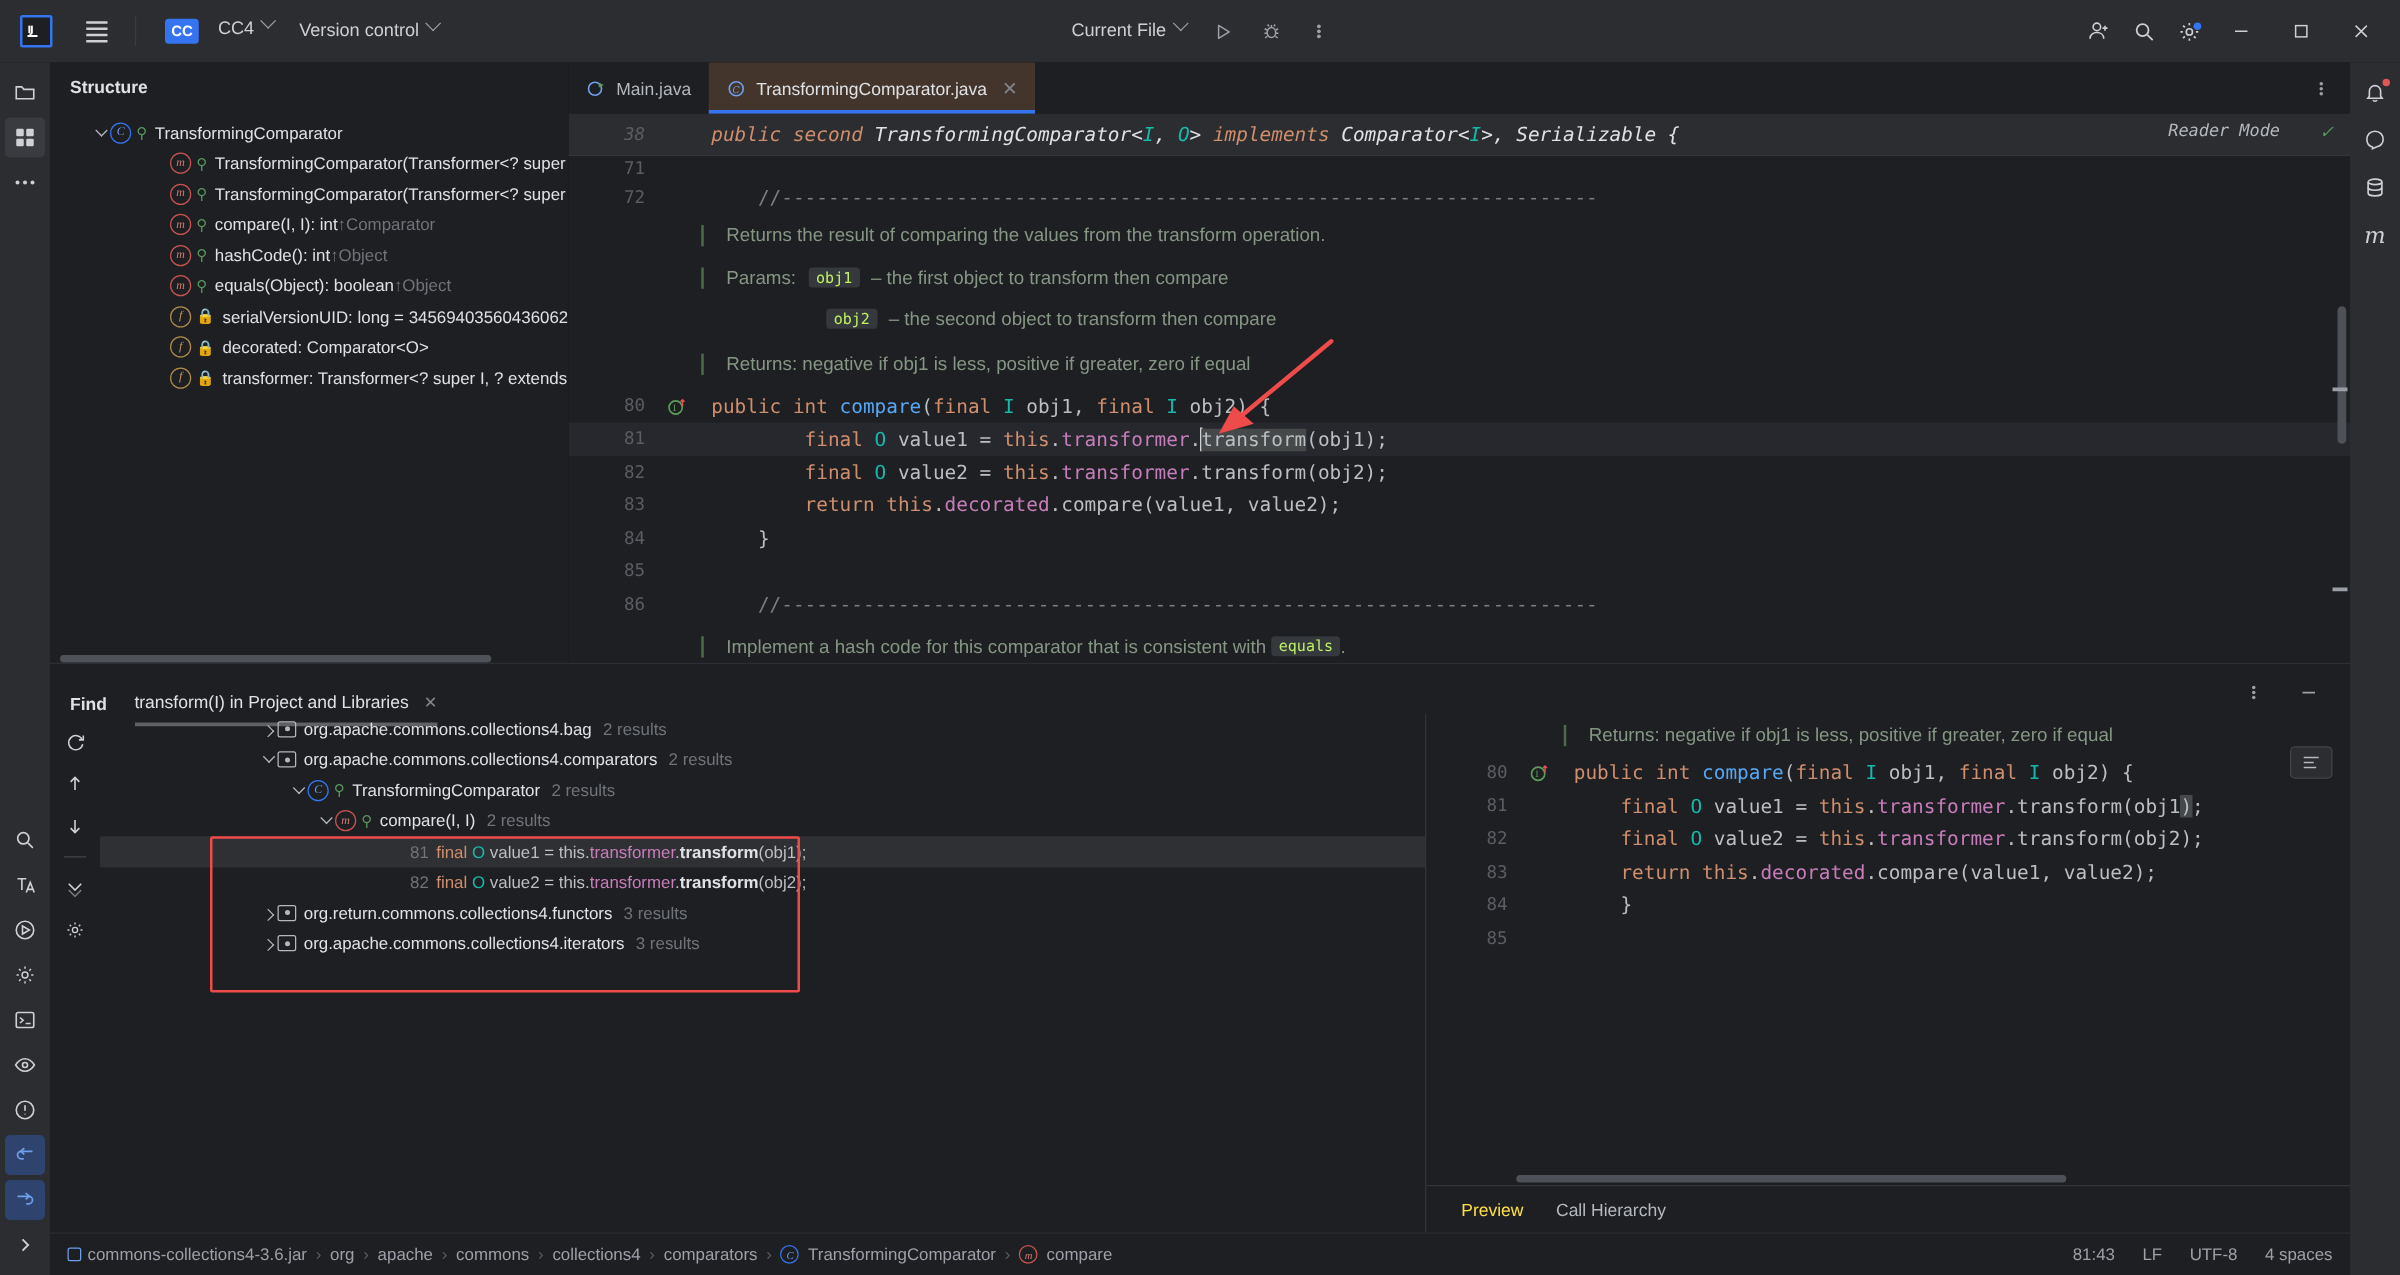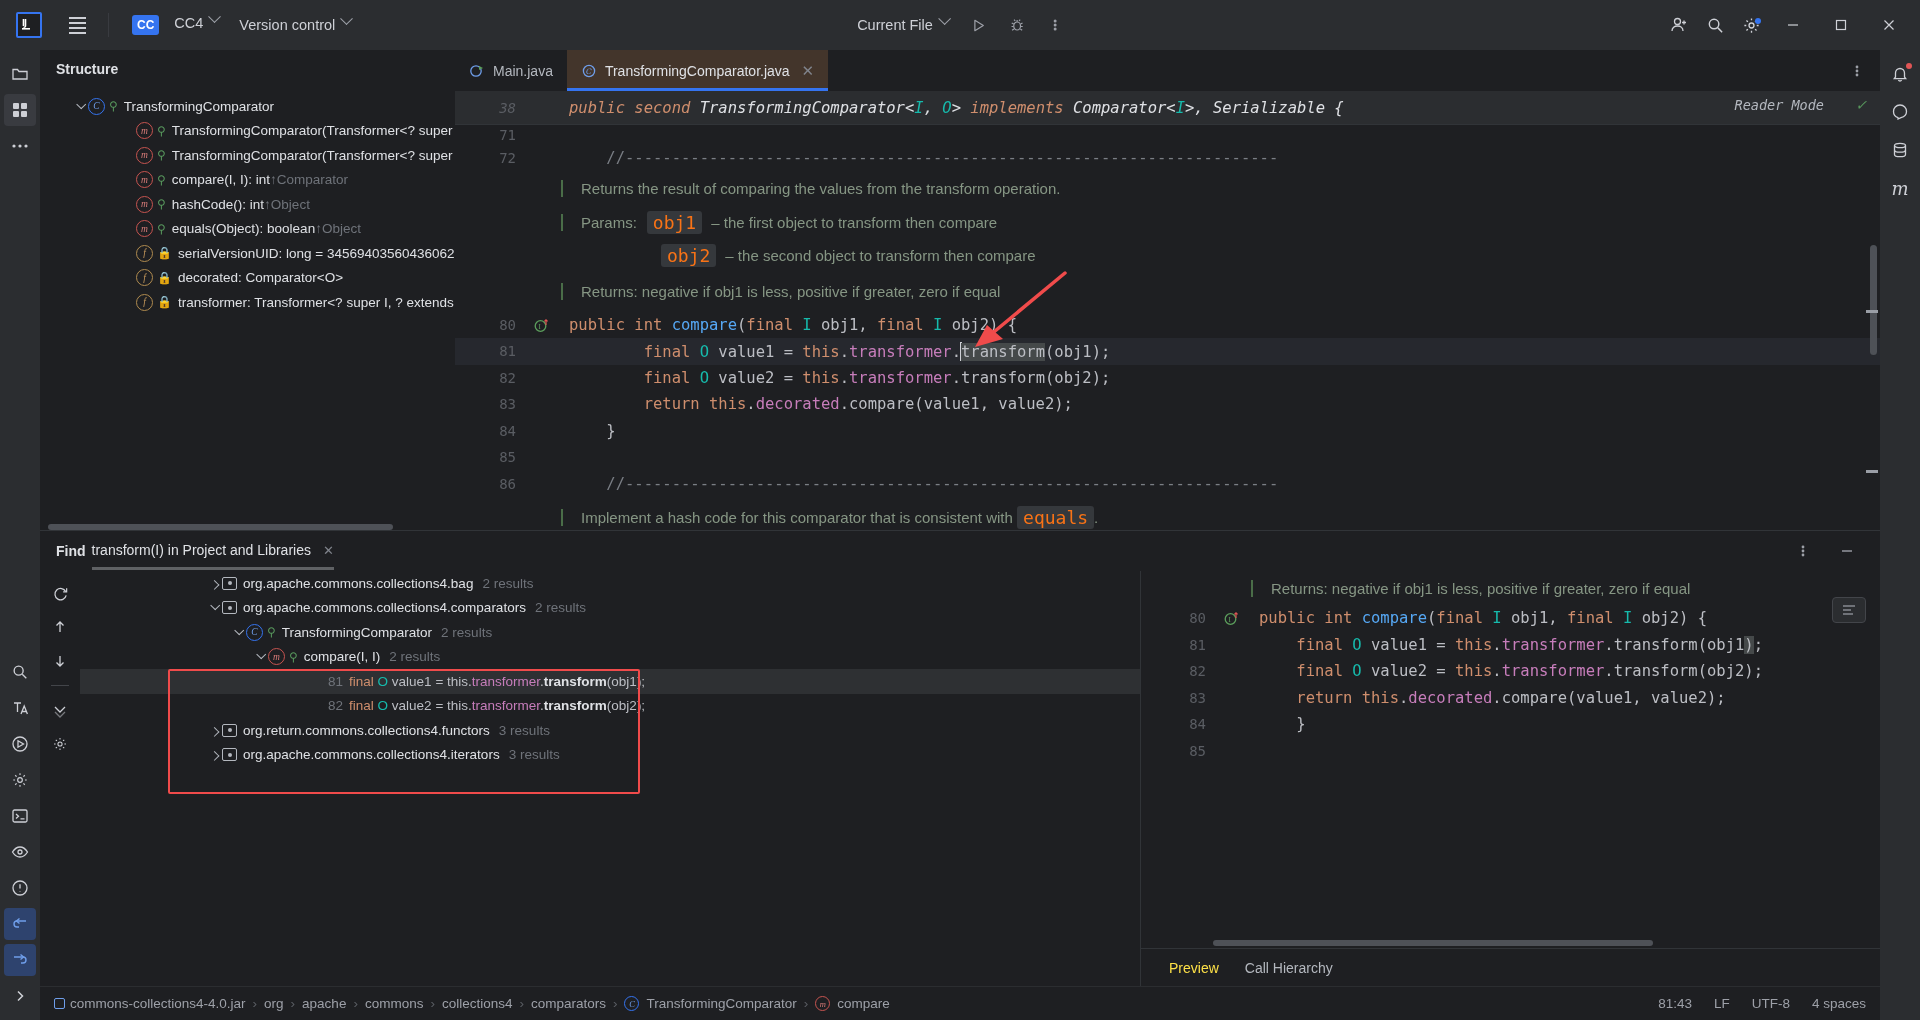--- a/index.html
+++ b/index.html
@@ -110,22 +110,22 @@
     flex:none; position:relative; border-bottom:1px solid #313438;font-style:italic; }
   .code-wrap { flex:1; position:relative; overflow:hidden; background:#1e1f22; }
   .code { font-family:"DejaVu Sans Mono", monospace; font-size:15.5px; }
   .cline { display:flex; align-items:center; height:26.5px; white-space:pre; }
   .gut { width:68px; text-align:right; padding-right:7px; color:#5a5d63;
     font-size:14px; flex:none; font-family:"DejaVu Sans Mono", monospace; }
   .gut2 { width:38px; flex:none; display:flex; align-items:center; justify-content:center; }
   .ctext { padding-left:8px; }
   .doc { font-family:"Liberation Sans", sans-serif; font-size:15px; color:#869684; }
   .docbar { border-left:2px solid #4a6d48; margin-left:106px; padding-left:18px; }
-  .codechip { background:#35383c; color:#f97316; padding:1px 6px; border-radius:3px;
-    font-family:"DejaVu Sans Mono", monospace; font-size:18px; }
+  .codechip { background:#35383c; color:#bef264; padding:1px 6px; border-radius:3px;
+    font-family:"DejaVu Sans Mono", monospace; font-size:12px; }
 
   .k { color:#cf8e6d; }       
   .cls { color:#dfe1e5; }
   .gen { color:#16baac; }
   .fn { color:#56a8f5; }
   .fld { color:#c77dbb; }
   .plain { color:#bcbec4; }
   .cmt { color:#7a7e85; }
 
   .hl-line { background:#26282e; }
@@ -136,22 +136,22 @@
   .reader-mode { position:absolute; right:48px; top:2px; font-size:13.5px;
     color:#b4b8bf; padding:4px 8px; }
   .check-ok { position:absolute; right:14px; top:4px; color:#57965c; font-size:16px; }
   .ed-scroll { position:absolute; right:3px; top:120px; width:7px; height:110px;
     background:#4e5157; border-radius:4px; }
   .ed-mark { position:absolute; right:2px; width:12px; height:3px; background:#9a9ea6; }
 
   
   .find { flex:1; background:#1e1f22; display:flex; flex-direction:column;
     border-top:1px solid #313438; min-height:0; }
-  .find-head { height:40px; display:flex; align-items:center; padding:0 16px;
-    gap:6px; flex:none; position:relative; }
+  .find-head { height:40px; display:flex; align-items:flex-end; padding:0 16px;
+    gap:22px; flex:none; position:relative; }
   .find-title { font-size:14px; font-weight:bold; color:#dfe1e5; }
   .find-tab { font-size:14px; color:#dfe1e5; display:flex; align-items:center;
     gap:12px; cursor:pointer; position:relative; padding-bottom:2px;}
   .find-tab:after { content:""; position:absolute; left:0; right:0; bottom:-10px;
     height:3px; background:#5f6164; }
   .find-head-right { margin-left:auto; display:flex; align-items:center; gap:10px; }
   .find-body { flex:1; display:flex; min-height:0; }
   .find-rail { width:40px; background:#1e1f22; display:flex; flex-direction:column;
     align-items:center; padding-top:6px; gap:2px; flex:none; }
   .results { flex:1; overflow:hidden; position:relative; min-width:0; font-size:13.5px; }
@@ -778,21 +778,21 @@
               <span class="pv-tab">Call Hierarchy</span>
             </div>
           </div>
         </div>
       </div>
 
       <div class="status">
         <div class="crumbs">
           <span class="crumb">
             <span class="sq-ic"></span>
-            <span>commons-collections4-4.0.jar</span>
+            <span>commons-collections4-3.6.jar</span>
           </span>
           <span class="crumb-sep">›</span>
           <span class="crumb">org</span>
           <span class="crumb-sep">›</span>
           <span class="crumb">apache</span>
           <span class="crumb-sep">›</span>
           <span class="crumb">commons</span>
           <span class="crumb-sep">›</span>
           <span class="crumb">collections4</span>
           <span class="crumb-sep">›</span>

